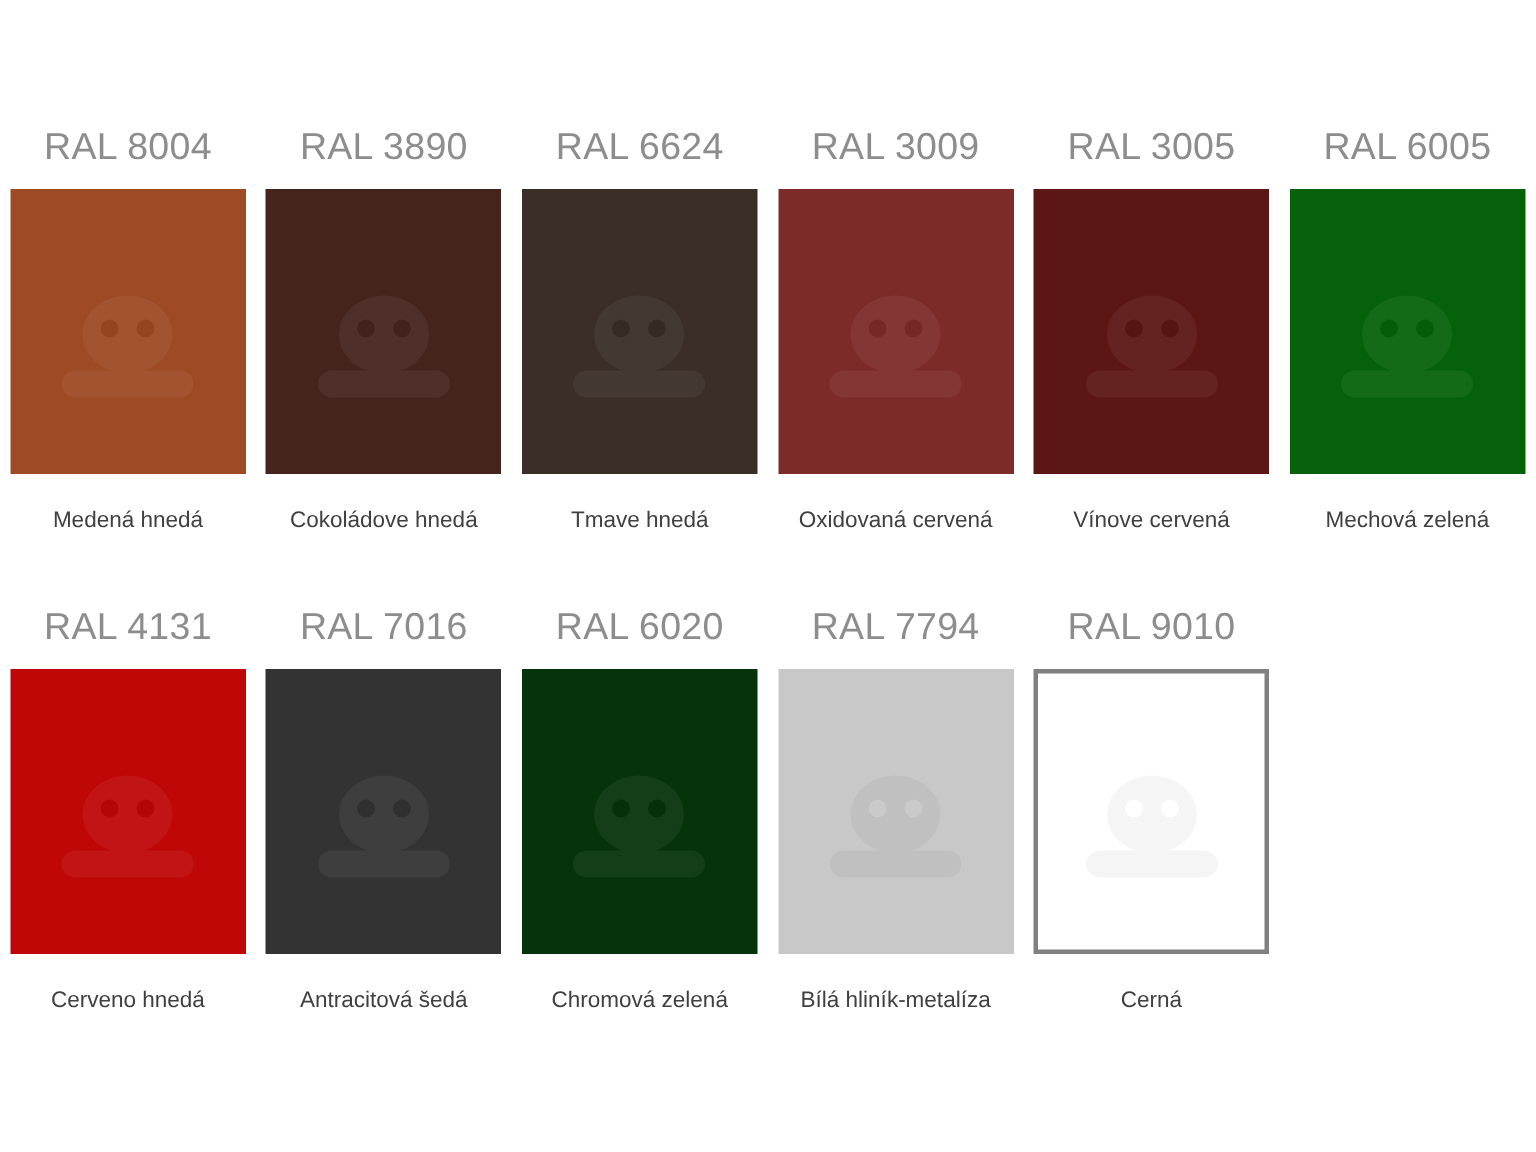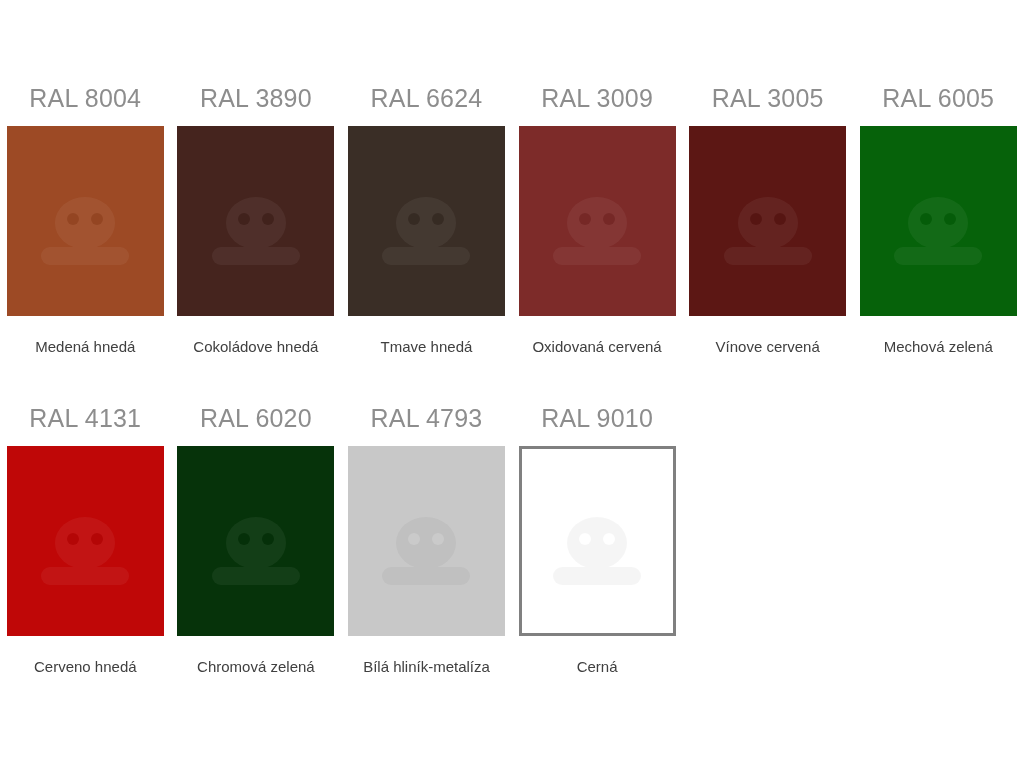--- a/index.html
+++ b/index.html
@@ -185,37 +185,49 @@
         <svg class="watermark dark-mark" viewBox="0 0 120 86">
           <ellipse cx="60" cy="34" rx="30" ry="26" fill="#ffffff"></ellipse>
           <rect x="16" y="58" width="88" height="18" rx="9" fill="#ffffff"></rect>
           <circle cx="48" cy="30" r="6" fill="#000000"></circle>
           <circle cx="72" cy="30" r="6" fill="#000000"></circle>
         </svg>
       </div>
       <div class="color-name">Cerveno hnedá</div>
     </div>
 
+    <div class="swatch-cell">
+      <div class="ral-code">RAL 7016</div>
+      <div class="chip" style="background-color: rgb(51, 51, 51);">
+        <svg class="watermark dark-mark" viewBox="0 0 120 86">
+          <ellipse cx="60" cy="34" rx="30" ry="26" fill="#ffffff"></ellipse>
+          <rect x="16" y="58" width="88" height="18" rx="9" fill="#ffffff"></rect>
+          <circle cx="48" cy="30" r="6" fill="#000000"></circle>
+          <circle cx="72" cy="30" r="6" fill="#000000"></circle>
+        </svg>
+      </div>
+      <div class="color-name">Antracitová šedá</div>
+    </div>
 
     <div class="swatch-cell">
       <div class="ral-code">RAL 6020</div>
       <div class="chip" style="background-color: rgb(6, 51, 10);">
         <svg class="watermark dark-mark" viewBox="0 0 120 86">
           <ellipse cx="60" cy="34" rx="30" ry="26" fill="#ffffff"></ellipse>
           <rect x="16" y="58" width="88" height="18" rx="9" fill="#ffffff"></rect>
           <circle cx="48" cy="30" r="6" fill="#000000"></circle>
           <circle cx="72" cy="30" r="6" fill="#000000"></circle>
         </svg>
       </div>
       <div class="color-name">Chromová zelená</div>
     </div>
 
 
     <div class="swatch-cell">
-      <div class="ral-code">RAL 4793</div>
+      <div class="ral-code">RAL 7794</div>
       <div class="chip" style="background-color: rgb(200, 200, 200);">
         <svg class="watermark" viewBox="0 0 120 86">
           <ellipse cx="60" cy="34" rx="30" ry="26" fill="#000000"></ellipse>
           <rect x="16" y="58" width="88" height="18" rx="9" fill="#000000"></rect>
           <circle cx="48" cy="30" r="6" fill="#ffffff"></circle>
           <circle cx="72" cy="30" r="6" fill="#ffffff"></circle>
         </svg>
       </div>
       <div class="color-name">Bílá hliník-metalíza</div>
     </div>

